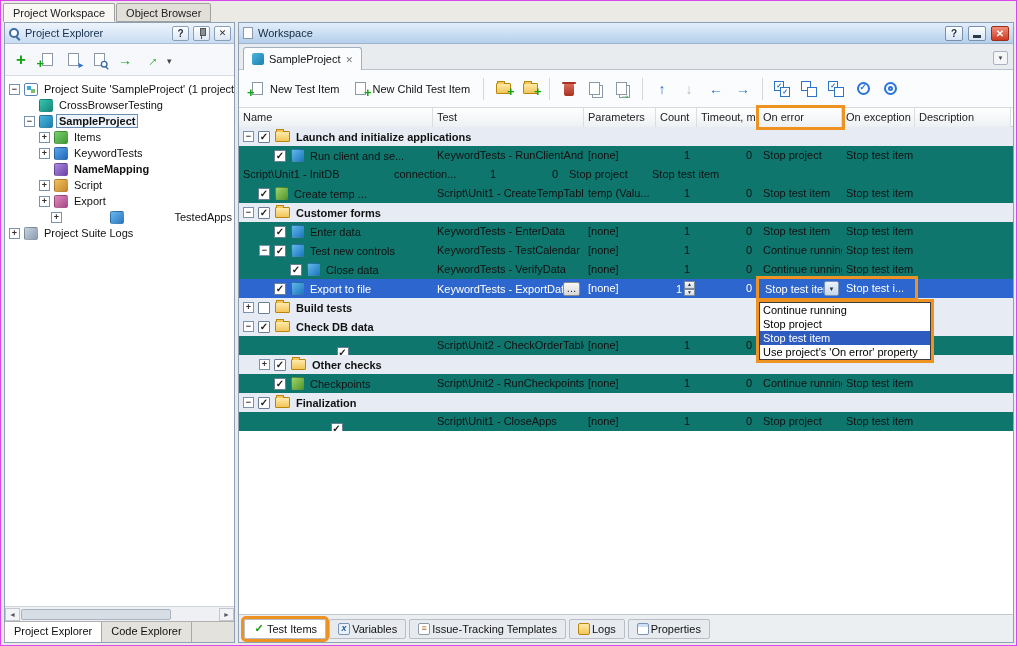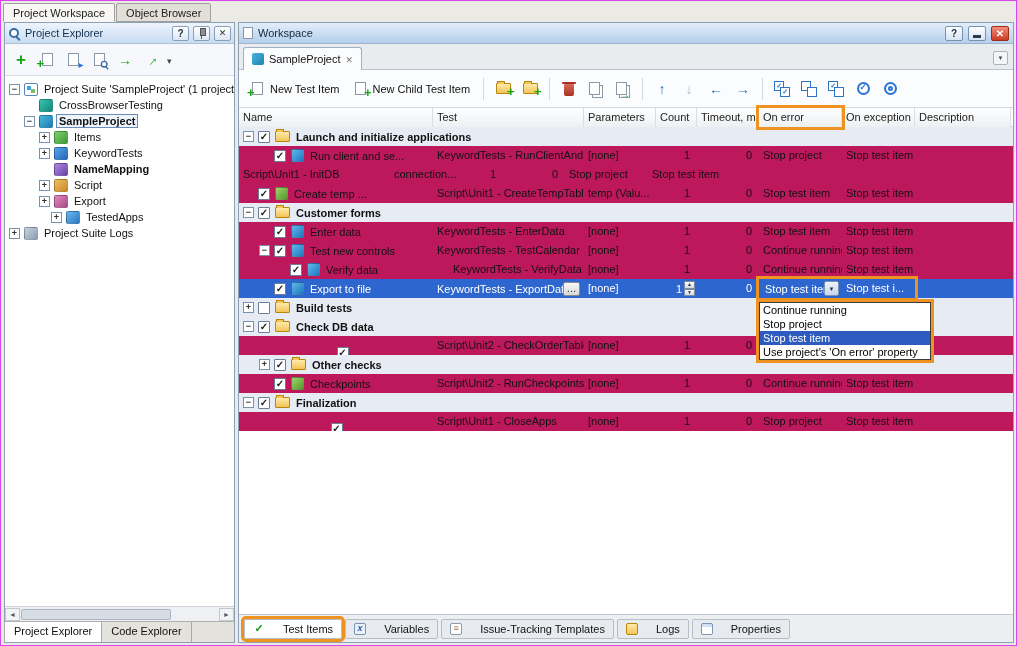--- a/index.html
+++ b/index.html
@@ -120,21 +120,21 @@
   .pr.mix::after{content:"";}
   .circ{width:13px;height:13px;border:2px solid #2b74d8;border-radius:50%;position:relative;}
   .circ.chk::before{content:"✓";position:absolute;left:1px;top:-2px;font-size:9px;font-weight:bold;color:#2b74d8;}
   .circ.ring::before{content:"";position:absolute;inset:2px;border:2px solid #2b74d8;border-radius:50%;}
 
   
   .ws-grid{flex:1;position:relative;background:#fff;overflow:visible;}
   .grid-header{display:flex;height:19px;border-bottom:1px solid #cfd4da;}
   .hcell{flex:none;height:19px;line-height:18px;padding:0 0 0 4px;white-space:nowrap;overflow:hidden;background:linear-gradient(#ffffff,#edf0f3);border-right:1px solid #d9dee3;color:#222;}
   .hcell.annot{outline:3px solid #ee9222;position:relative;z-index:5;overflow:visible;}
-  .grow{display:flex;height:19px;background:#be185d;}
+  .grow{display:flex;height:19px;background:#0f766e;}
   .grow.group{background:#e6ebf4;}
   .grow.sel{background:#2e66d0;color:#fff;}
   .gcell{flex:none;height:19px;line-height:18px;padding:0 2px 0 4px;white-space:nowrap;overflow:hidden;}
   .gcell.flexcell{display:flex;align-items:center;line-height:normal;}
   .gcell.name{display:flex;align-items:center;line-height:normal;}
   .gcell.num{text-align:right;padding-right:7px;}
   .grow.group .gcell{overflow:visible;}
   .cb{width:12px;height:12px;border:1px solid #6a7f96;background:#fff;border-radius:1px;flex:none;display:flex;align-items:center;justify-content:center;margin-right:5px;}
   .cb.on::before{content:"✓";font-size:10px;font-weight:bold;color:#1a1a1a;margin-top:-1px;}
   .ik{width:13px;height:13px;border-radius:2px;margin-right:5px;flex:none;border:1px solid rgba(0,0,0,.2);}
@@ -155,21 +155,21 @@
   .cbtn::before{content:"▼";font-size:6px;color:#234;}
 
   
   .dd-wrap{position:absolute;left:754px;top:297px;z-index:50;border:3px solid #ee9222;background:#fff;}
   .dd{width:172px;border:1px solid #3c3c3c;background:#fff;}
   .dd-item{height:14px;line-height:14px;padding:0 3px;white-space:nowrap;overflow:hidden;color:#000;}
   .dd-item.hl{background:#2e5bbf;color:#fff;}
 
   
   .ws-bottom-tabs{height:28px;flex:none;display:flex;align-items:center;gap:3px;padding:0 5px;background:#eceff2;border-top:1px solid #c2c8cf;}
-  .wbt{display:flex;align-items:center;gap:18px;padding:3px 8px;border:1px solid #b7bec6;background:#e7eaee;border-radius:2px;white-space:nowrap;}
+  .wbt{display:flex;align-items:center;gap:2px;padding:3px 8px;border:1px solid #b7bec6;background:#e7eaee;border-radius:2px;white-space:nowrap;}
   .wbt.active{background:#fff;outline:3px solid #ee9222;outline-offset:0;position:relative;z-index:4;}
   .bti{width:12px;height:12px;flex:none;display:flex;align-items:center;justify-content:center;border-radius:2px;}
   .bti.test-items::before{content:"✓";color:#1c9a1c;font-weight:bold;font-size:11px;}
   .bti.variables{background:#eaf1fa;border:1px solid #7a94b5;}
   .bti.variables::before{content:"x";color:#2b5fa8;font-size:9px;font-weight:bold;font-style:italic;line-height:9px;}
   .bti.issue-tracking-templates{background:#fff;border:1px solid #8a98a8;}
   .bti.issue-tracking-templates::before{content:"≡";color:#a06a2a;font-size:9px;line-height:9px;}
   .bti.logs{background:linear-gradient(#ffe9a8,#f2c65a);border:1px solid #b8860b;}
   .bti.properties{background:linear-gradient(#cfe0f4 30%,#fff 30%);border:1px solid #7a94b5;}
 </style>
@@ -256,21 +256,21 @@
         <div class="tnode" style="padding-left: 34px;">
           <span class="texp plus"></span>
           <span class="tico script"></span>
           <span class="tlabel">Script</span>
         </div>
         <div class="tnode" style="padding-left: 34px;">
           <span class="texp plus"></span>
           <span class="tico stores"></span>
           <span class="tlabel">Export</span>
         </div>
-        <div class="tnode" style="padding-left: 46px;">
+        <div class="tnode" style="padding-left: 46px; justify-content: space-between;">
           <span class="texp plus"></span>
           <span class="tico testedapps"></span>
           <span class="tlabel">TestedApps</span>
         </div>
         <div class="tnode" style="padding-left: 4px;">
           <span class="texp plus"></span>
           <span class="tico logs"></span>
           <span class="tlabel">Project Suite Logs</span>
         </div>
       </div>
@@ -462,23 +462,23 @@
             <div class="gcell num" style="width: 62px;">0</div>
             <div class="gcell " style="width: 83px;">Continue running</div>
             <div class="gcell " style="width: 73px;">Stop test item</div>
             <div class="gcell " style="width: 96px;"></div>
           </div>
           <div class="grow">
             <div class="gcell name" style="width: 194px; padding-left: 36px;">
               <span class="texp noexp"></span>
               <span class="cb on"></span>
               <span class="ik kw"></span>
-              <span class="glabel">Verify data</span>
-            </div>
-            <div class="gcell " style="width: 151px; text-align: right;">KeywordTests - VerifyData</div>
+              <span class="glabel">Close data</span>
+            </div>
+            <div class="gcell " style="width: 151px;">KeywordTests - VerifyData</div>
             <div class="gcell " style="width: 72px;">[none]</div>
             <div class="gcell num" style="width: 41px;">1</div>
             <div class="gcell num" style="width: 62px;">0</div>
             <div class="gcell " style="width: 83px;">Continue running</div>
             <div class="gcell " style="width: 73px;">Stop test item</div>
             <div class="gcell " style="width: 96px;"></div>
           </div>
           <div class="grow sel">
             <div class="gcell name" style="width: 194px; padding-left: 20px;">
               <span class="texp noexp"></span>

